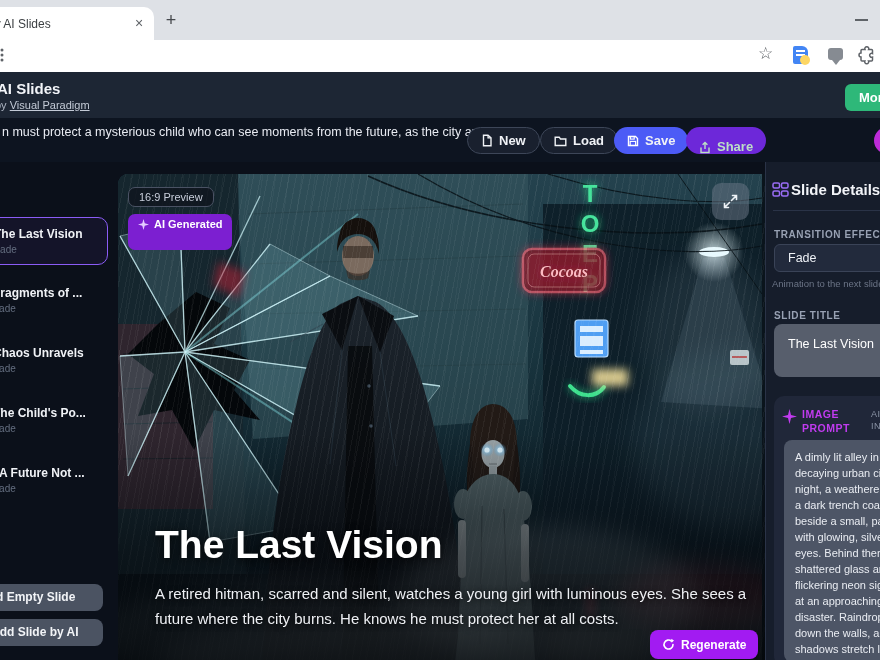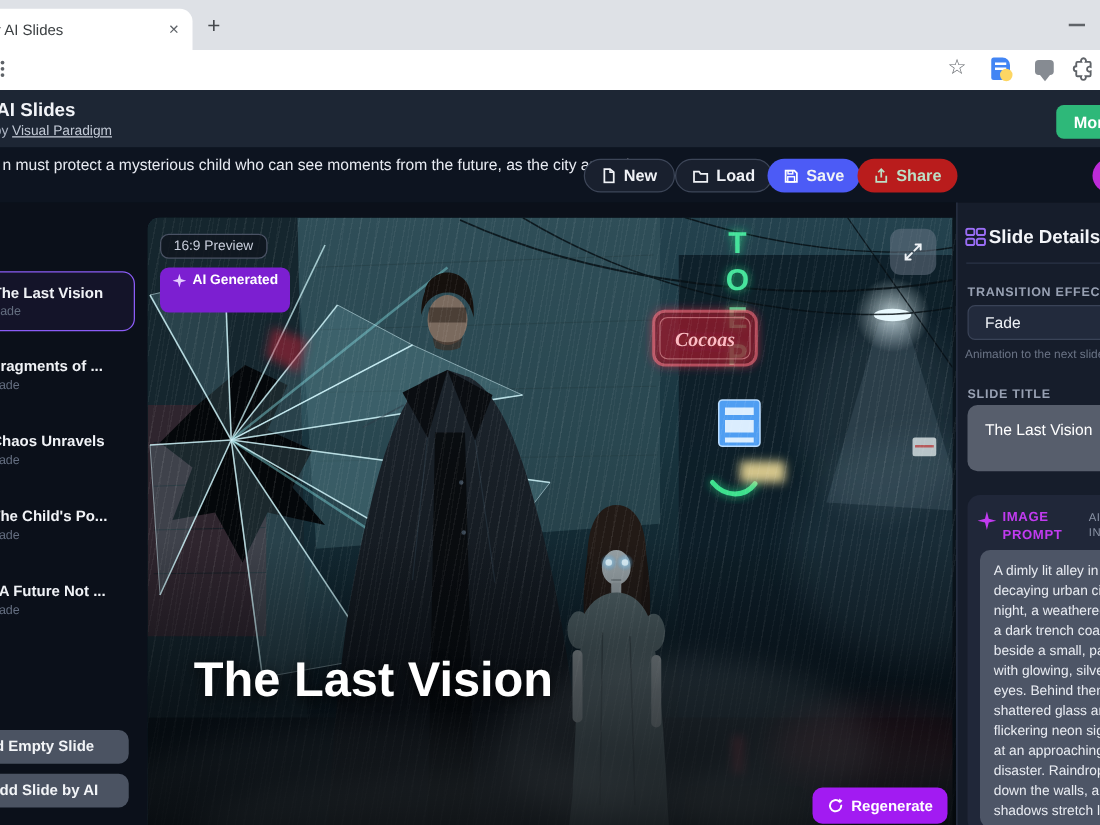--- a/index.html
+++ b/index.html
@@ -51,21 +51,21 @@
   
   .storybar { position:absolute; left:0; top:118px; width:880px; height:44px; background:#0d1420; }
   .story-text { position:absolute; left:2px; top:5px; font-size:12.5px; color:#e8ebf2; line-height:18px;
                 white-space:nowrap; }
   .pill { position:absolute; top:9px; height:27px; border-radius:14px; display:flex; align-items:center;
           gap:6px; padding:0 13px; font-size:13px; font-weight:bold; color:#f0f2f6; white-space:nowrap; }
   .pill.dark { background:#19202e; border:1px solid #3d4658; }
   .pill svg { flex:0 0 auto; }
   #btn-new { left:467px; } #btn-load { left:540px; }
   #btn-save { left:614px; background:#4c5bf6; }
-  #btn-share { left:686px; background:#b91c1c; color:#bcdfc6; }
+  #btn-share { left:686px; background:#6d28d9; color:#bcdfc6;align-items:flex-end; }
   #btn-export { left:761px; background:#151c29; border:1px solid #3d4658; }
   .pill-sliver { position:absolute; left:874px; top:9px; width:16px; height:27px; background:#bd2bd8;
                  border-radius:14px 0 0 14px; }
 
   
   .workspace { position:absolute; left:0; top:162px; width:880px; height:498px; background:#0b101a; }
 
   
   .slide-item { position:absolute; left:-7px; width:117px; height:48px; }
   .slide-item .t { font-size:12px; font-weight:bold; color:#f0f2f6; padding-top:9px; white-space:nowrap; }
@@ -412,20 +412,24 @@
           </svg>
         <span>AI Generated</span>
       </div>
       <div class="expand-btn">
         <svg width="17" height="17" viewBox="0 0 17 17">
           <path d="M10.5,2.5 L14.5,2.5 L14.5,6.5 M14.5,2.5 L9.5,7.5 M6.5,14.5 L2.5,14.5 L2.5,10.5 M2.5,14.5 L7.5,9.5" fill="none" stroke="#eef2f6" stroke-width="1.6" stroke-linecap="round"></path>
         </svg>
       </div>
 
       <div class="slide-title">The Last Vision</div>
+      <div class="slide-desc">
+        <div>A retired hitman, scarred and silent, watches a young girl with luminous eyes. She sees a</div>
+        <div>future where the city burns. He knows he must protect her at all costs.</div>
+      </div>
       <div class="regen-btn">
         <svg width="13" height="13" viewBox="0 0 13 13">
           <path d="M11,6.5 A4.5,4.5 0 1 1 9.4,3.1" fill="none" stroke="#fff" stroke-width="1.6" stroke-linecap="round"></path>
           <path d="M9.2,0.8 L12,2.6 L9.6,4.8 Z" fill="#fff"></path>
         </svg>
         <span>Regenerate</span>
       </div>
     </div>
 
     <div class="details">

